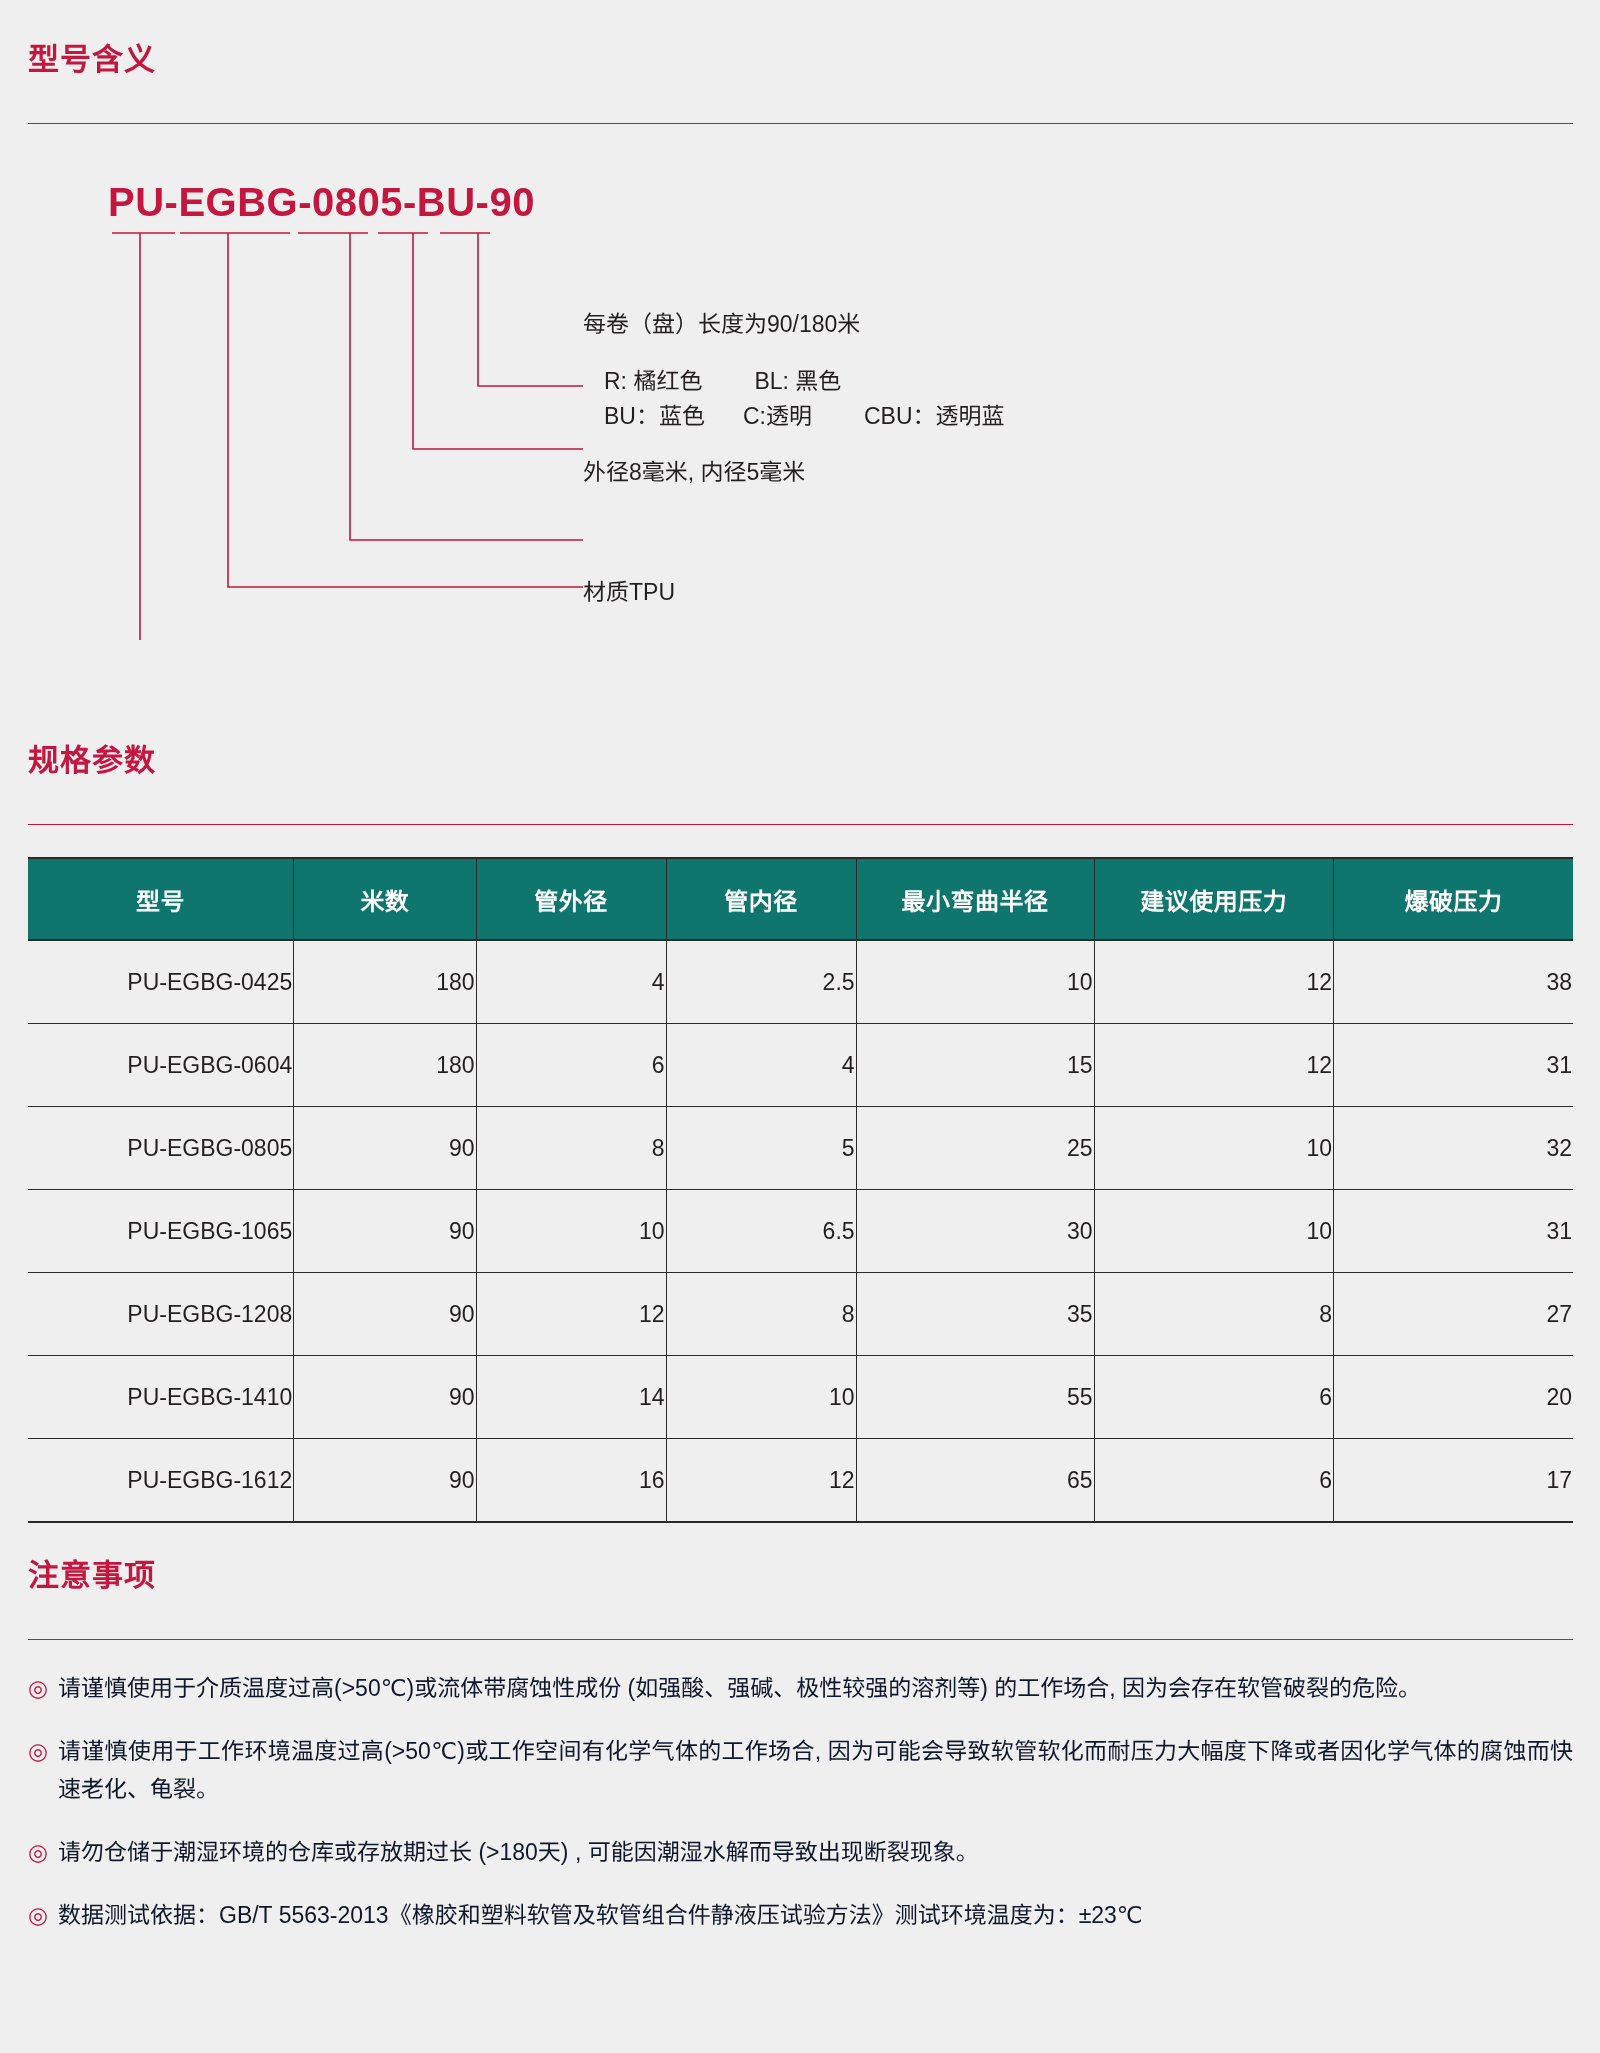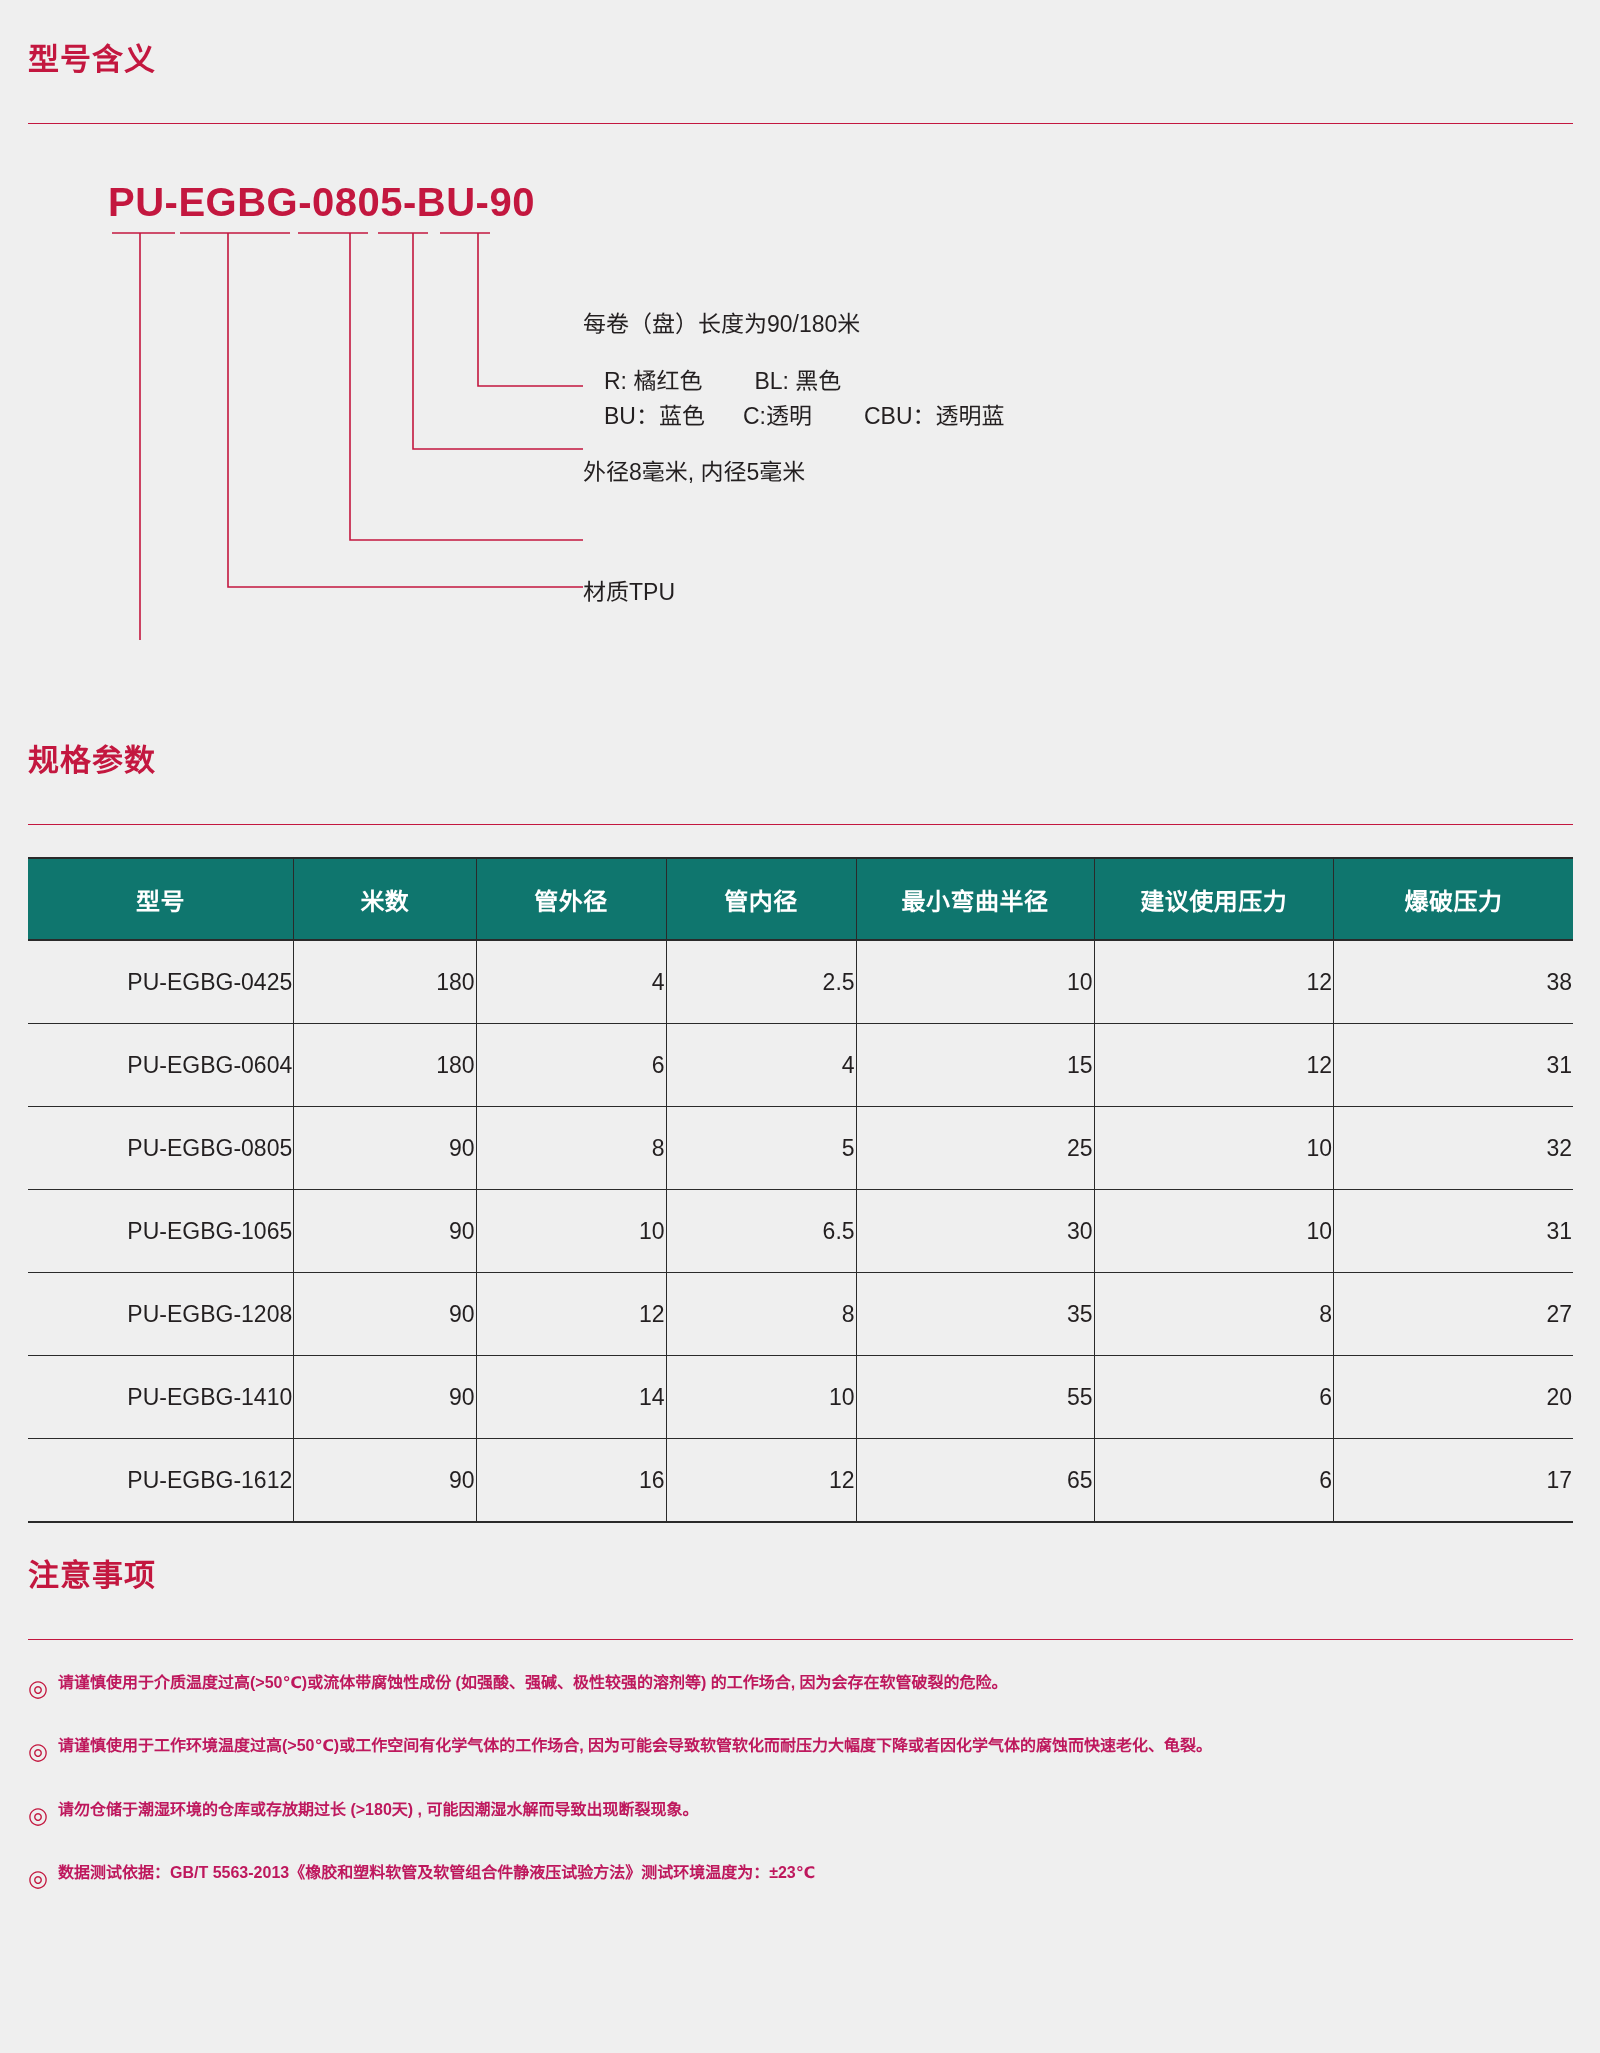--- a/index.html
+++ b/index.html
@@ -134,25 +134,24 @@
   }
   .notice-bullet {
     flex: 0 0 auto;
     width: 30px;
     font-size: 23px;
     color: #c3173f;
     line-height: 1.62;
   }
   .notice-body {
     flex: 1 1 auto;
-    font-size: 16px;
+    font-size: 23px;
     line-height: 1.62;
-    color: #be185d;
+    color: #0f172a;
     text-align: justify;
-    font-weight: bold;
   }
 </style>
 </head>
 <body>
 
 <div class="page">
 
   <div class="section-head" id="head-model">型号含义</div>
   <div class="rule" id="rule-model"></div>
 

